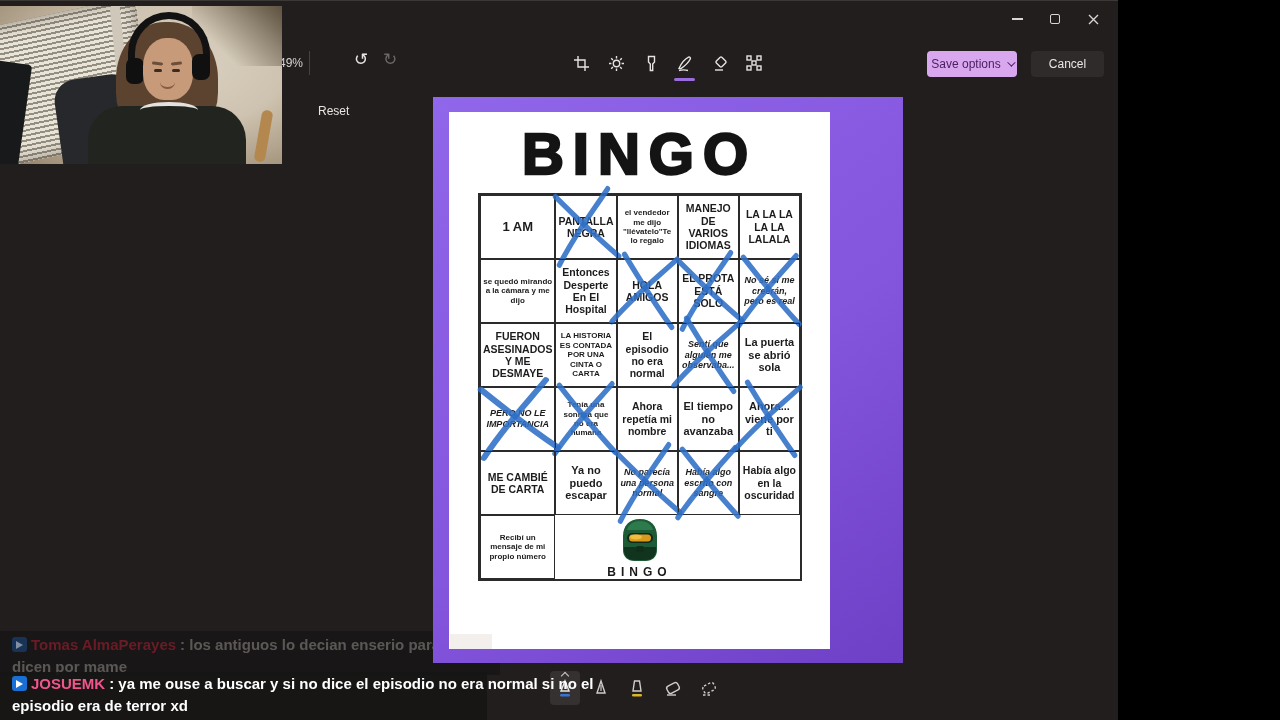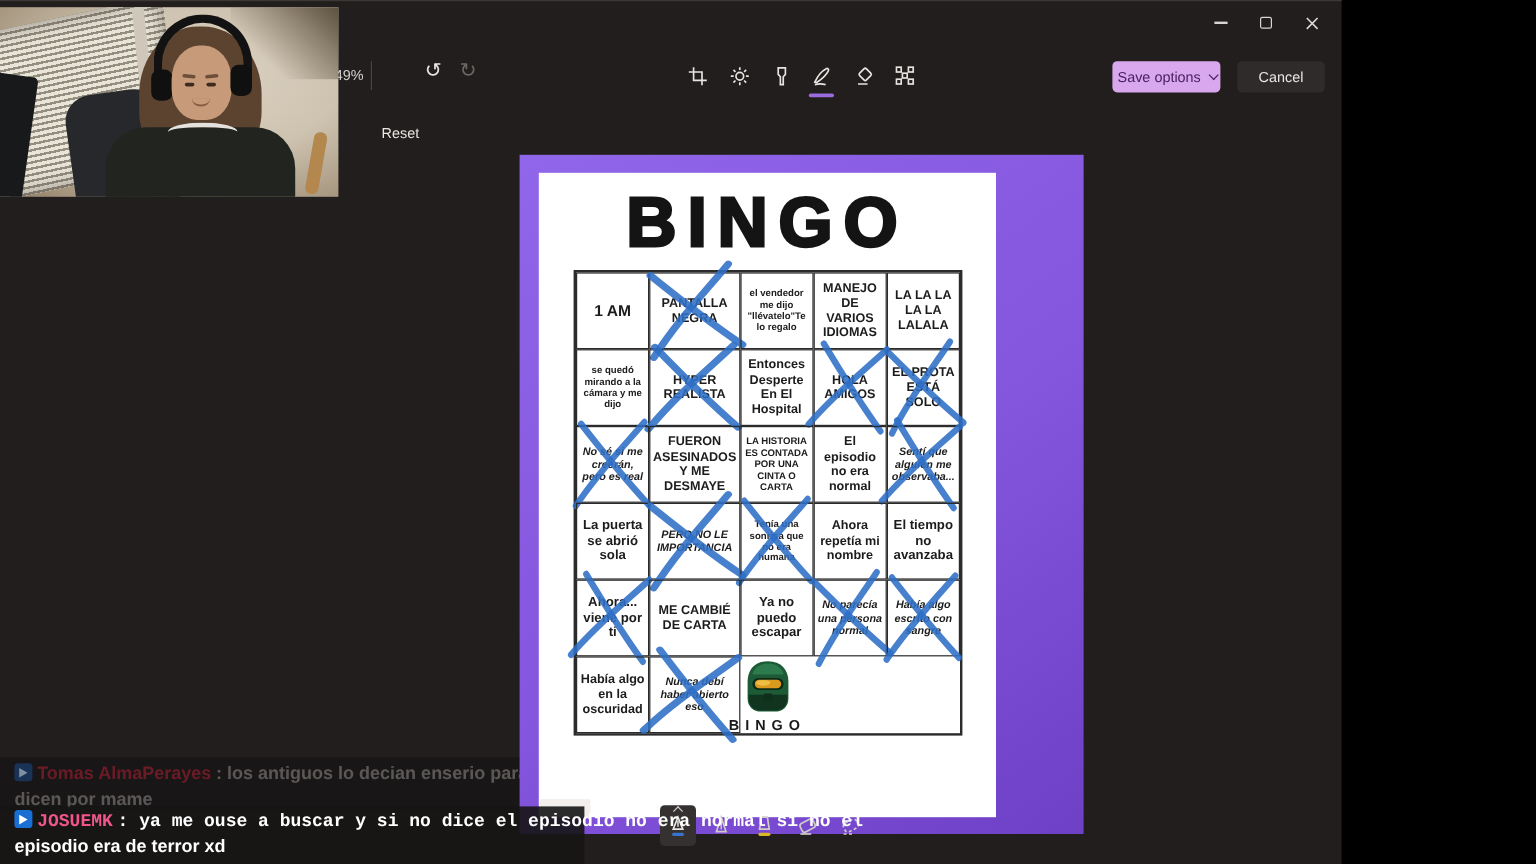--- a/index.html
+++ b/index.html
@@ -31,21 +31,21 @@
         background:#d9a7ee; border-radius:4px; display:flex; align-items:center;
         justify-content:center; gap:6px; font-size:12px; color:#4a2162; cursor:pointer; }
   .chev { width:6px; height:6px; border-right:1.6px solid #4a2162; border-bottom:1.6px solid #4a2162;
           transform:rotate(45deg) translateY(-2px); }
   .cancel-btn { position:absolute; left:1031px; top:4px; width:73px; height:26px;
         background:#2e2b2a; border-radius:4px; display:flex; align-items:center;
         justify-content:center; font-size:12px; color:#e9e6e4; cursor:pointer; }
 
   
   .bingo-canvas { position:absolute; left:433px; top:96px; width:470px; height:566px;
-        background:linear-gradient(145deg,#9066ea 0%,#8455dd 55%,#6e40c6 100%); z-index:2;margin-top:32px; }
+        background:linear-gradient(145deg,#9066ea 0%,#8455dd 55%,#6e40c6 100%); z-index:2; }
   .card-white { position:absolute; left:16px; top:15px; width:381px; height:537px; background:#fff; }
   .bingo-title { position:absolute; left:0; top:8px; width:100%; text-align:center;
         font-size:58px; font-weight:bold; letter-spacing:9px; color:#141414;
         -webkit-text-stroke:2.5px #141414; }
   .bingo-grid { position:absolute; left:29px; top:81px; width:324px; height:388px;
         display:grid; grid-template-columns:repeat(5,1fr); grid-template-rows:repeat(6,1fr);
         border:2px solid #2b2b2b; }
   .bingo-cell { position:relative; border:1px solid #2b2b2b; display:flex; align-items:center;
         justify-content:center; text-align:center; font-weight:bold; color:#1c1c1c;
         line-height:1.18; padding:1px 2px; overflow:visible; }
@@ -111,21 +111,21 @@
   
   .chat-msg1 { position:absolute; left:0; top:630px; width:500px; height:44px; z-index:1;
         background:rgba(18,16,16,.55); font-weight:bold; font-size:15px; white-space:nowrap; }
   .chat-msg1 .line { position:absolute; left:12px; }
   .chat-msg1 .l1 { top:5px; } .chat-msg1 .l2 { top:27px; }
   .faded-user { color:rgba(150,30,48,.65); margin:0 4px; }
   .faded-text { color:rgba(200,194,188,.38); }
   .chat-msg2 { position:absolute; left:0; top:671px; width:487px; height:49px; z-index:9;
         background:rgba(22,21,21,.9); font-weight:bold; font-size:15px; color:#fff; }
   .chat-msg2 .line { position:absolute; left:12px; white-space:nowrap; }
-  .chat-msg2 .l1 { top:3px;font-family:Liberation Mono, monospace; } .chat-msg2 .l2 { top:25px; }
+  .chat-msg2 .l1 { top:3px; } .chat-msg2 .l2 { top:25px; }
   .chat-user2 { color:#f0558c; margin:0 4px; }
   .chat-ico { display:inline-block; width:15px; height:15px; background:#1a6fd4;
         border-radius:3px; vertical-align:-2px; position:relative; }
   .chat-ico::after { content:""; position:absolute; left:4px; top:3.5px; width:0; height:0;
         border-left:7px solid #fff; border-top:4px solid transparent; border-bottom:4px solid transparent; }
   .chat-ico.dim { background:rgba(26,80,150,.5); }
   .chat-ico.dim::after { border-left-color:rgba(255,255,255,.45); }
 </style>
 </head>
 <body>
@@ -206,24 +206,20 @@
         <div class="bingo-cell fs13">1 AM</div>
         <div class="bingo-cell fs10">PANTALLA NEGRA<svg class="xmark" viewBox="0 0 100 100" preserveAspectRatio="none" style="transform:rotate(-7deg)">
        <path d="M14 8 C36 34 58 60 90 92"></path>
        <path d="M86 6 C62 32 34 58 8 94"></path>
      </svg></div>
         <div class="bingo-cell fs8">el vendedor me dijo "llévatelo"Te lo regalo</div>
         <div class="bingo-cell fs10">MANEJO DE VARIOS IDIOMAS</div>
         <div class="bingo-cell fs10">LA LA LA LA LA LALALA</div>
 
         <div class="bingo-cell fs8">se quedó mirando a la cámara y me dijo</div>
-        <div class="bingo-cell fs10">HYPER REALISTA<svg class="xmark" viewBox="0 0 100 100" preserveAspectRatio="none" style="transform:rotate(0deg)">
-       <path d="M14 8 C36 34 58 60 90 92"></path>
-       <path d="M86 6 C62 32 34 58 8 94"></path>
-     </svg></div>
         <div class="bingo-cell fs10">Entonces Desperte En El Hospital</div>
         <div class="bingo-cell fs10">HOLA AMIGOS<svg class="xmark" viewBox="0 0 100 100" preserveAspectRatio="none" style="transform:rotate(7deg)">
        <path d="M14 8 C36 34 58 60 90 92"></path>
        <path d="M86 6 C62 32 34 58 8 94"></path>
      </svg></div>
         <div class="bingo-cell fs10">EL PROTA ESTÁ SOLO<svg class="xmark" viewBox="0 0 100 100" preserveAspectRatio="none" style="transform:rotate(-7deg)">
        <path d="M14 8 C36 34 58 60 90 92"></path>
        <path d="M86 6 C62 32 34 58 8 94"></path>
      </svg></div>
 
@@ -260,24 +256,21 @@
 
         <div class="bingo-cell fs9">No parecía una persona normal<svg class="xmark" viewBox="0 0 100 100" preserveAspectRatio="none" style="transform:rotate(-7deg)">
        <path d="M14 8 C36 34 58 60 90 92"></path>
        <path d="M86 6 C62 32 34 58 8 94"></path>
      </svg></div>
         <div class="bingo-cell fs9">Había algo escrito con sangre<svg class="xmark" viewBox="0 0 100 100" preserveAspectRatio="none" style="transform:rotate(0deg)">
        <path d="M14 8 C36 34 58 60 90 92"></path>
        <path d="M86 6 C62 32 34 58 8 94"></path>
      </svg></div>
         <div class="bingo-cell fs10">Había algo en la oscuridad</div>
-        <div class="bingo-cell fs9">Nunca debí haber abierto eso<svg class="xmark" viewBox="0 0 100 100" preserveAspectRatio="none" style="transform:rotate(7deg)">
-       <path d="M14 8 C36 34 58 60 90 92"></path>
-       <path d="M86 6 C62 32 34 58 8 94"></path>
-     </svg></div>
+        <div class="bingo-cell fs8">Recibí un mensaje de mi propio número</div>
       </div>
 
       <svg class="helmet" viewBox="0 0 44 46">
         <path d="M22 2 C11 2 5 9 5 19 L5 33 C5 40 10 44 16 44 L28 44 C34 44 39 40 39 33 L39 19 C39 9 33 2 22 2 Z" fill="#1d5a36"></path>
         <path d="M6 30 L38 30 L38 33 C38 40 33 43 28 43 L16 43 C11 43 6 40 6 33 Z" fill="#11341f"></path>
         <path d="M22 4 C15 4 10 8 9 13 L35 13 C34 8 29 4 22 4 Z" fill="#2d7a4c"></path>
         <rect x="9" y="16" width="26" height="10" rx="5" fill="#0d2a18"></rect>
         <rect x="11" y="17.5" width="22" height="7" rx="3.5" fill="#d99a1e"></rect>
         <ellipse cx="18" cy="20" rx="6" ry="2.4" fill="#f4c64a" opacity=".8"></ellipse>
         <rect x="18" y="29" width="8" height="6" rx="2" fill="#0f2f1b"></rect>

